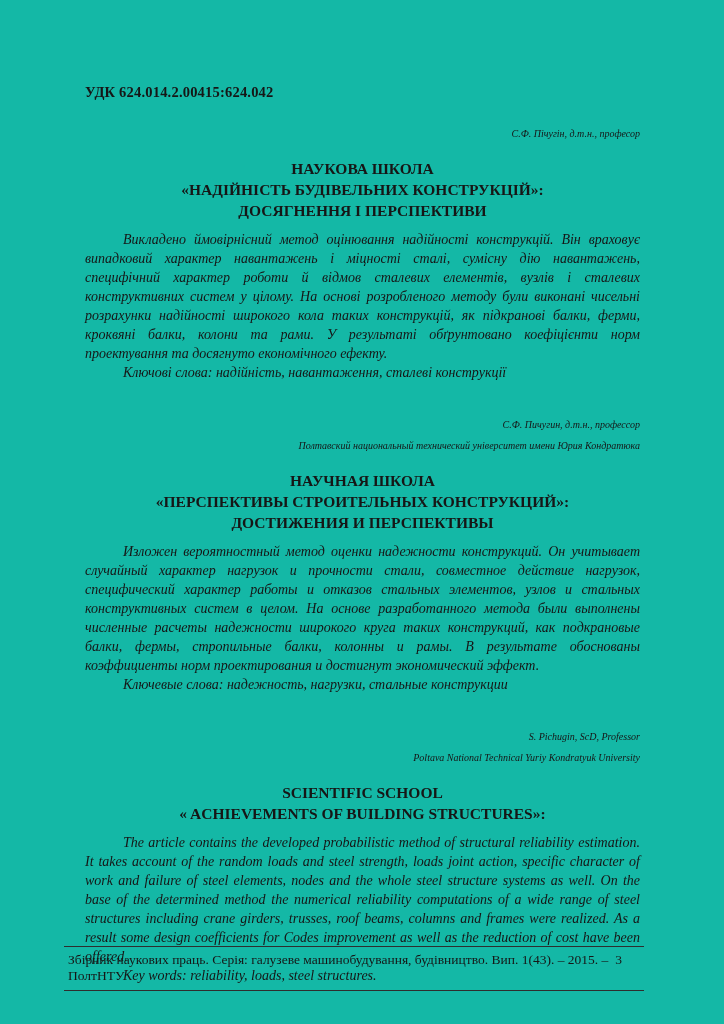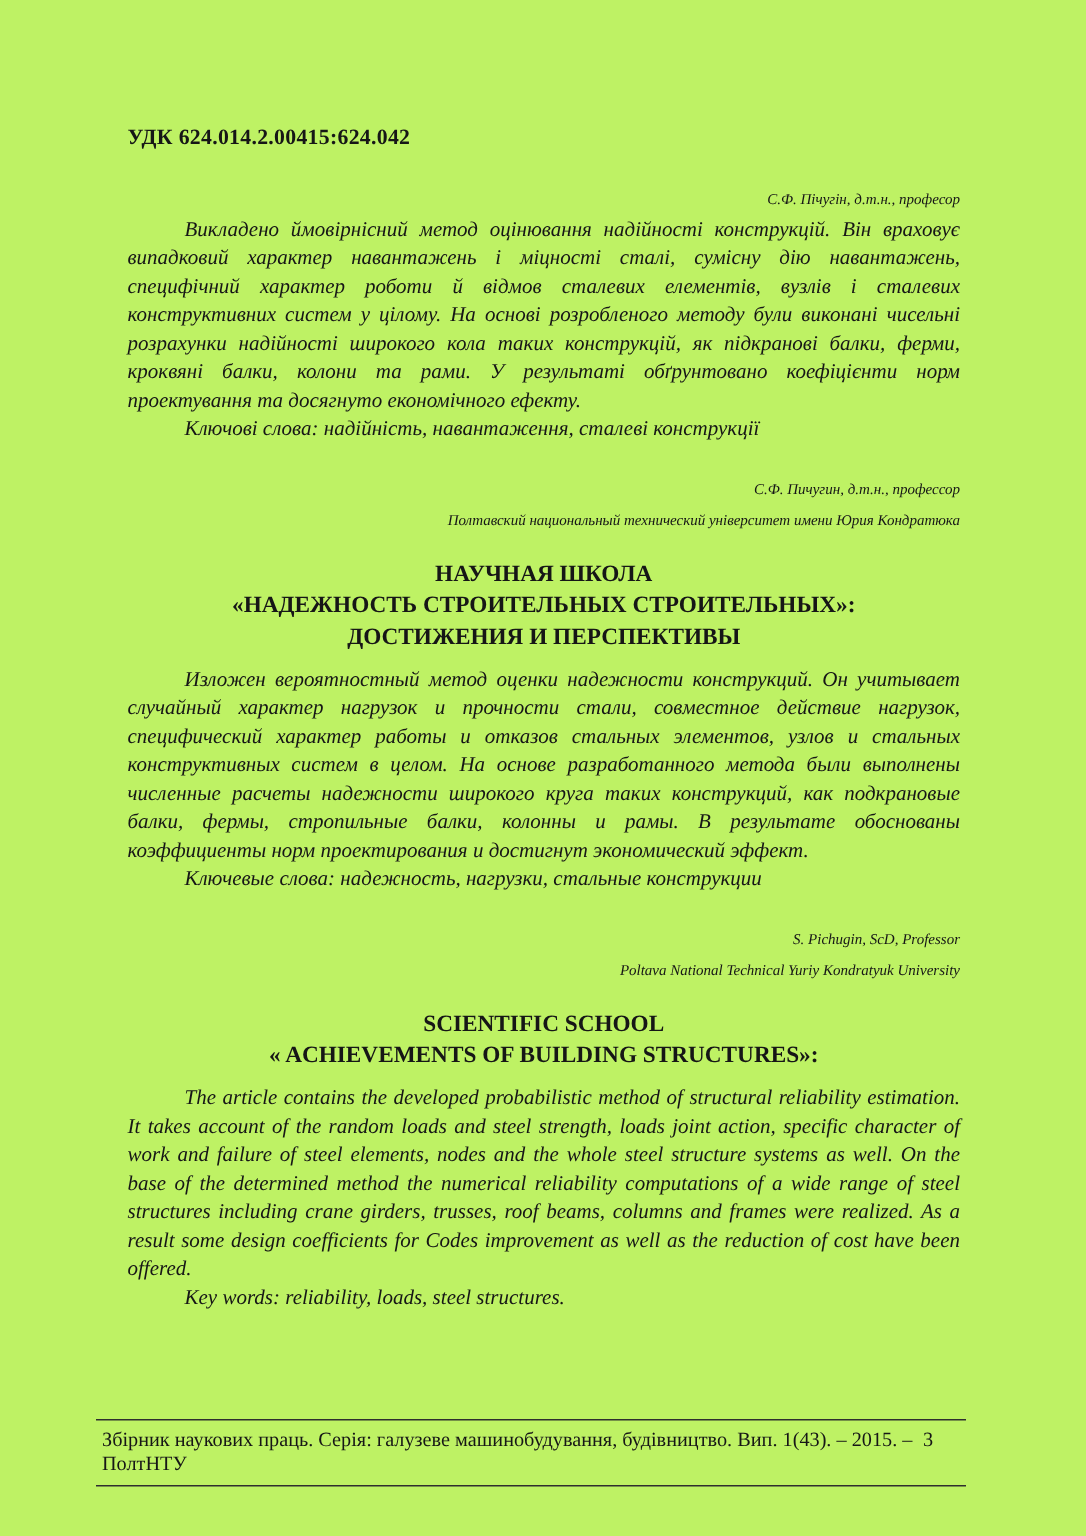--- a/index.html
+++ b/index.html
@@ -1,20 +1,20 @@
 <!DOCTYPE html>
 <html><head>
 <meta charset="utf-8">
 <style>
   html, body { margin: 0; padding: 0; background: #ffffff; }
   .page {
     position: relative;
     width: 724px;
     height: 1024px;
-    background: #bef264;
+    background: #14b8a6;
     font-family: "Liberation Serif", "DejaVu Serif", serif;
     color: #161616;
     overflow: hidden;
     box-sizing: border-box;
   }
   .content {
     position: absolute;
     left: 85px;
     top: 84px;
     width: 555px;
@@ -49,21 +49,21 @@
     margin: 0;
   }
   .keywords {
     font-style: italic;
     font-size: 14px;
     line-height: 19px;
     text-indent: 38px;
     margin: 0;
   }
   .kw-label { font-weight: 400; }
-  .sect + .sect { margin-top: 20px; }
+  .sect + .sect { margin-top: 32px; }
   .footer {
     position: absolute;
     left: 64px;
     top: 946px;
     width: 580px;
     border-top: 1.5px solid #2e2e2e;
     border-bottom: 1.5px solid #2e2e2e;
     padding: 5px 2px 6px 4px;
     font-size: 13.5px;
     display: flex;
@@ -76,30 +76,35 @@
 </head>
 <body>
 
 <div class="page">
   <div class="content">
 
     <p class="udc">УДК 624.014.2.00415:624.042</p>
 
     <section class="sect">
       <p class="byline">С.Ф. Пічугін, д.т.н., професор</p>
+      <h1 class="title">
+        <span class="tline">НАУКОВА ШКОЛА</span>
+        <span class="tline">«НАДІЙНІСТЬ БУДІВЕЛЬНИХ КОНСТРУКЦІЙ»:</span>
+        <span class="tline">ДОСЯГНЕННЯ І ПЕРСПЕКТИВИ</span>
+      </h1>
       <p class="abstract">Викладено ймовірнісний метод оцінювання надійності конструкцій. Він враховує випадковий характер навантажень і міцності сталі, сумісну дію навантажень, специфічний характер роботи й відмов сталевих елементів, вузлів і сталевих конструктивних систем у цілому. На основі розробленого методу були виконані чисельні розрахунки надійності широкого кола таких конструкцій, як підкранові балки, ферми, кроквяні балки, колони та рами. У результаті обґрунтовано коефіцієнти норм проектування та досягнуто економічного ефекту.</p>
       <p class="keywords"><span class="kw-label">Ключові слова</span><span>: надійність, навантаження, сталеві конструкції</span></p>
     </section>
 
     <section class="sect">
       <p class="byline">С.Ф. Пичугин, д.т.н., профессор</p>
       <p class="byline">Полтавский национальный технический університет имени Юрия Кондратюка</p>
       <h1 class="title">
         <span class="tline">НАУЧНАЯ ШКОЛА</span>
-        <span class="tline">«НАДЕЖНОСТЬ СТРОИТЕЛЬНЫХ СТРОИТЕЛЬНЫХ»:</span>
+        <span class="tline">«ПЕРСПЕКТИВЫ СТРОИТЕЛЬНЫХ КОНСТРУКЦИЙ»:</span>
         <span class="tline">ДОСТИЖЕНИЯ И ПЕРСПЕКТИВЫ</span>
       </h1>
       <p class="abstract">Изложен вероятностный метод оценки надежности конструкций. Он учитывает случайный характер нагрузок и прочности стали, совместное действие нагрузок, специфический характер работы и отказов стальных элементов, узлов и стальных конструктивных систем в целом. На основе разработанного метода были выполнены численные расчеты надежности широкого круга таких конструкций, как подкрановые балки, фермы, стропильные балки, колонны и рамы. В результате обоснованы коэффициенты норм проектирования и достигнут экономический эффект.</p>
       <p class="keywords"><span class="kw-label">Ключевые слова</span><span>: надежность, нагрузки, стальные конструкции</span></p>
     </section>
 
     <section class="sect">
       <p class="byline">S. Pichugin, ScD, Professor</p>
       <p class="byline">Poltava National Technical Yuriy Kondratyuk University</p>
       <h1 class="title">

